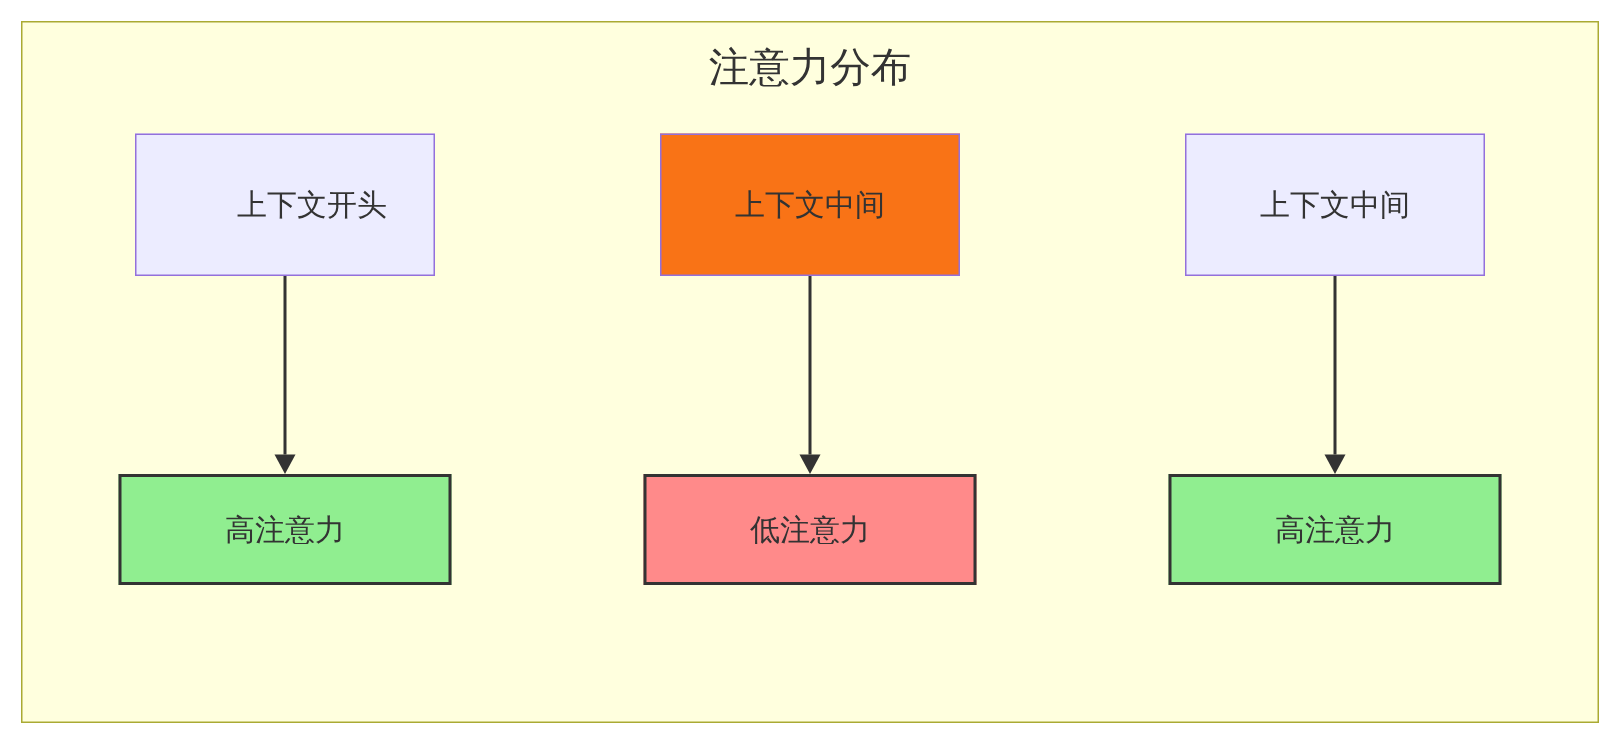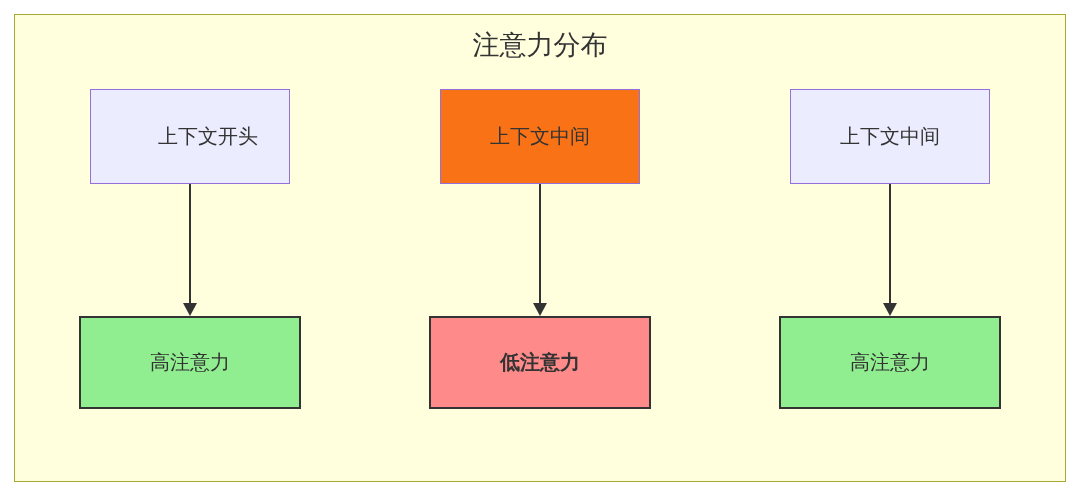--- a/index.html
+++ b/index.html
@@ -62,21 +62,21 @@
     background: #333333;
   }
   .arrow-head {
     width: 0; height: 0;
     border-left: 7px solid transparent;
     border-right: 7px solid transparent;
     border-top: 13px solid #333333;
   }
   .target-box {
     width: 222px;
-    height: 93px;
+    height: 74px;
     border: 2px solid #333333;
     display: flex;
     align-items: center;
     justify-content: center;
     font-size: 20px;
   }
 </style>
 </head>
 <body>
 
@@ -95,21 +95,21 @@
         </div>
         <div class="target-box" style="background-color: rgb(144, 238, 144);">高注意力</div>
       </div>
 
       <div class="column">
         <div class="source-box" style="background-color: #f97316;">上下文中间</div>
         <div class="arrow">
           <div class="arrow-line"></div>
           <div class="arrow-head"></div>
         </div>
-        <div class="target-box" style="background-color: rgb(255, 138, 138); font-weight: bold;">低注意力</div>
+        <div class="target-box" style="background-color: rgb(255, 138, 138);">低注意力</div>
       </div>
 
       <div class="column">
         <div class="source-box" style="background-color: rgb(236, 236, 255);">上下文中间</div>
         <div class="arrow">
           <div class="arrow-line"></div>
           <div class="arrow-head"></div>
         </div>
         <div class="target-box" style="background-color: rgb(144, 238, 144);">高注意力</div>
       </div>

